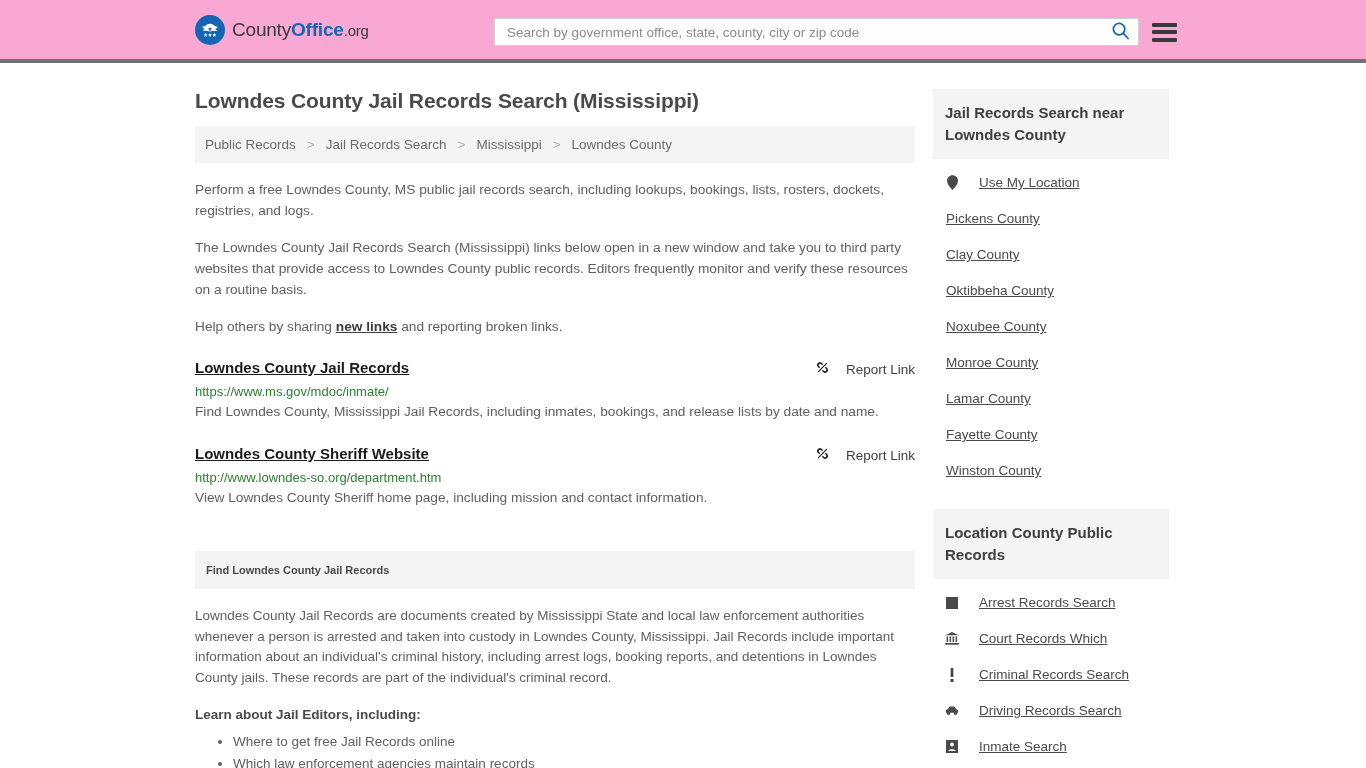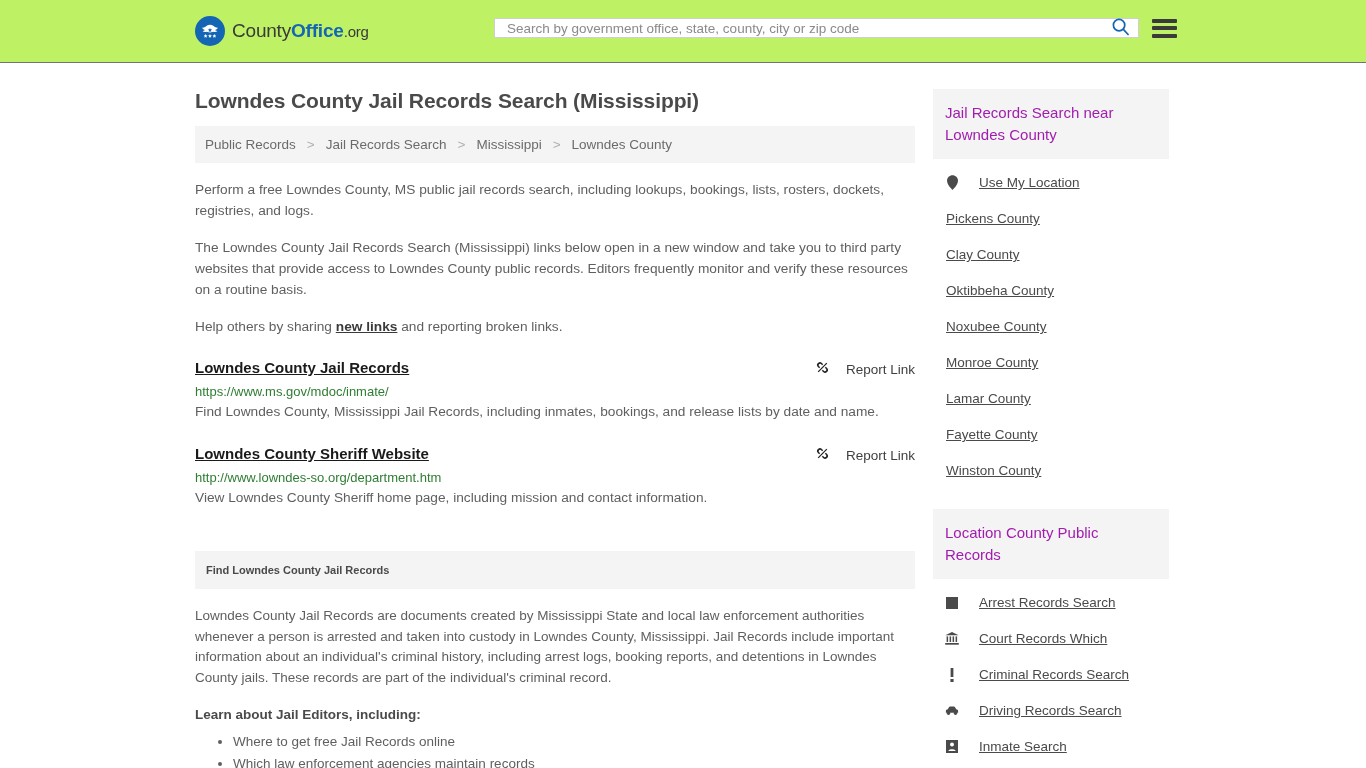--- a/index.html
+++ b/index.html
@@ -9,22 +9,22 @@
     overflow: hidden;
     background: #ffffff;
     font-family: "Liberation Sans", sans-serif;
     color: #555555;
   }
 
   
   .site-header {
     width: 100%;
     height: 63px;
-    background: #bef264;
-    border-bottom: 1px solid #737373;
+    background: #f9a8d4;
+    border-bottom: 4px solid #737373;
     display: flex;
     align-items: center;
     position: relative;
   }
   .logo-wrap {
     display: flex;
     align-items: center;
     margin-left: 195px;
     text-decoration: none;
   }
@@ -47,21 +47,21 @@
 
   .search-area {
     position: absolute;
     left: 494px;
     top: 18px;
     display: flex;
     align-items: center;
   }
   .search-box {
     width: 645px;
-    height: 20px;
+    height: 28px;
     background: #ffffff;
     border: 1px solid #cfcfcf;
     display: flex;
     align-items: center;
     padding: 0 8px 0 10px;
   }
   .search-input {
     flex: 1;
     border: none;
     outline: none;
@@ -203,22 +203,22 @@
     line-height: 22px;
     color: #5f5f5f;
   }
 
   
   .panel { margin-top: 26px; }
   .panel-head {
     background: #f4f4f4;
     padding: 13px 12px;
     font-size: 15px;
-    font-weight: normal;
-    color: #a21caf;
+    font-weight: bold;
+    color: #404040;
     line-height: 22px;
   }
   .panel-list { padding: 0 12px; }
   .panel-item {
     display: flex;
     align-items: center;
     gap: 20px;
     padding: 11px 0 0 0;
     height: 36px;
   }

